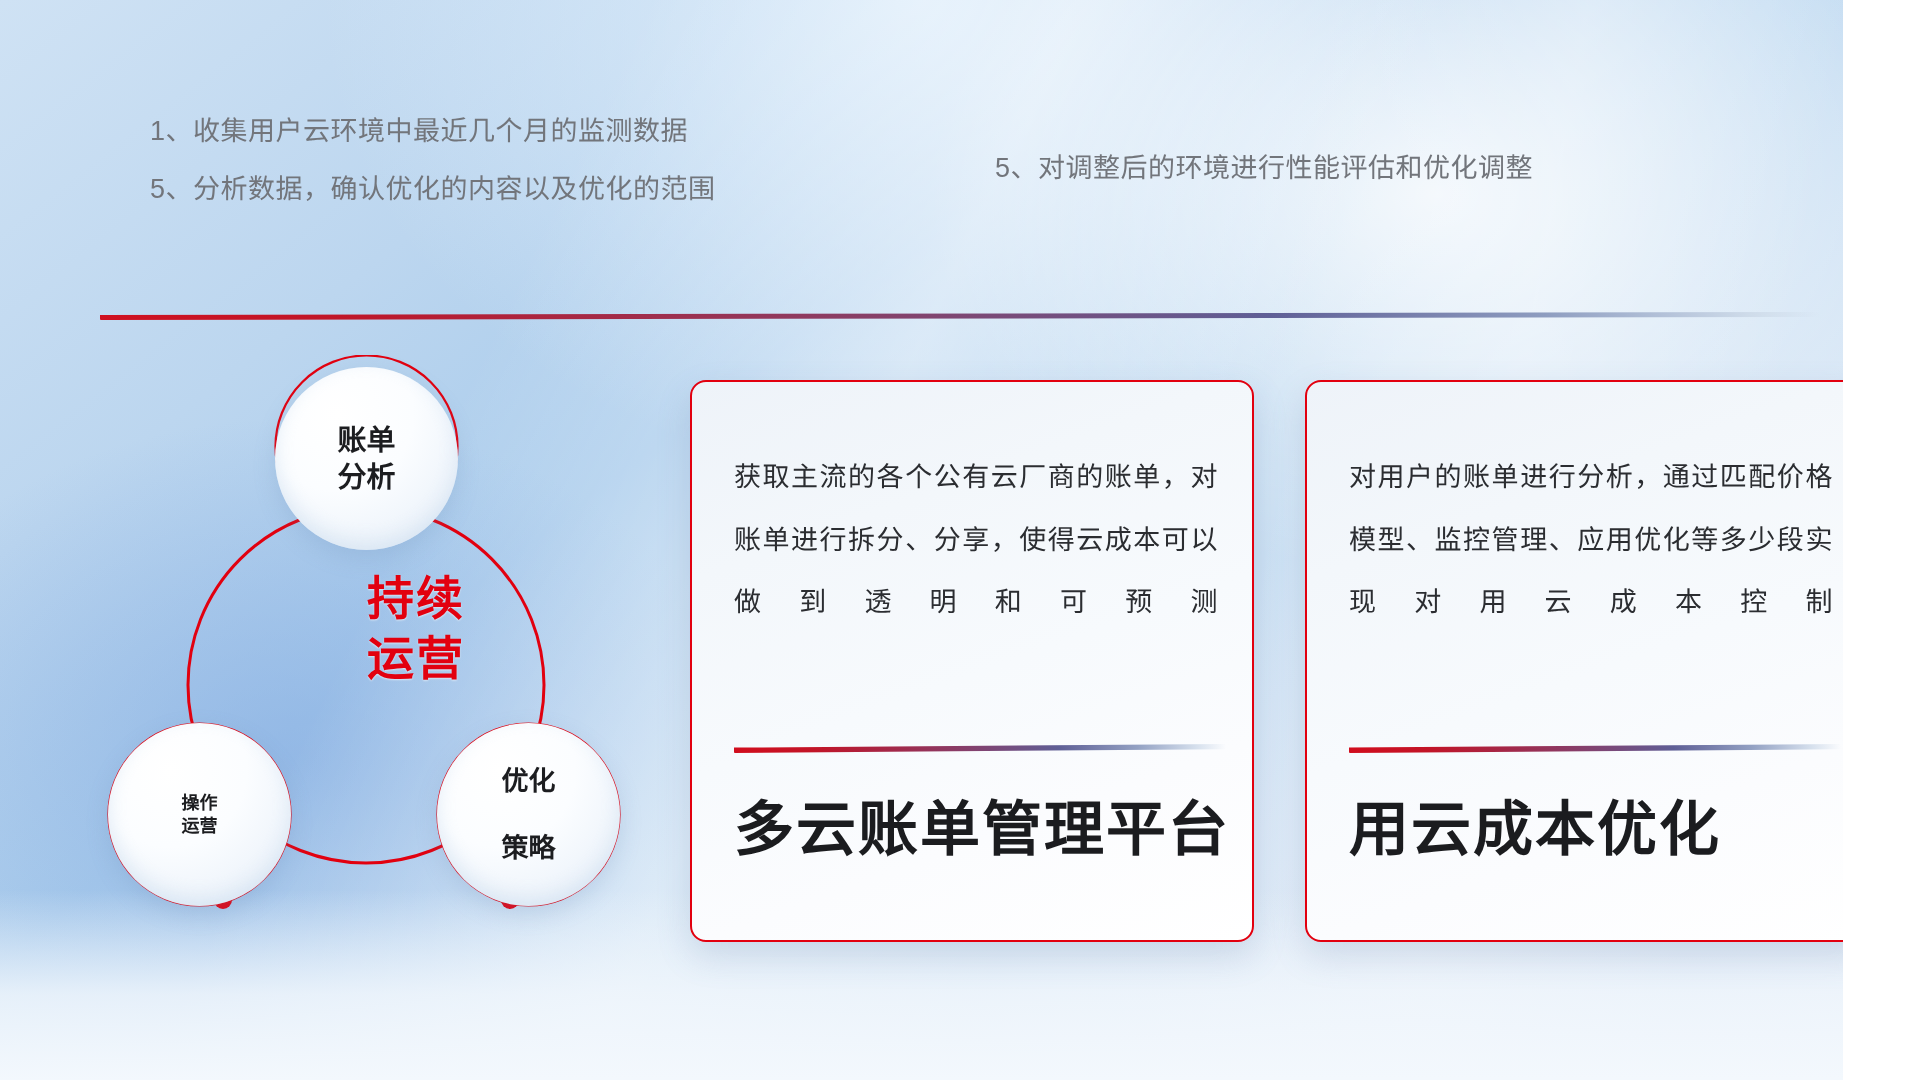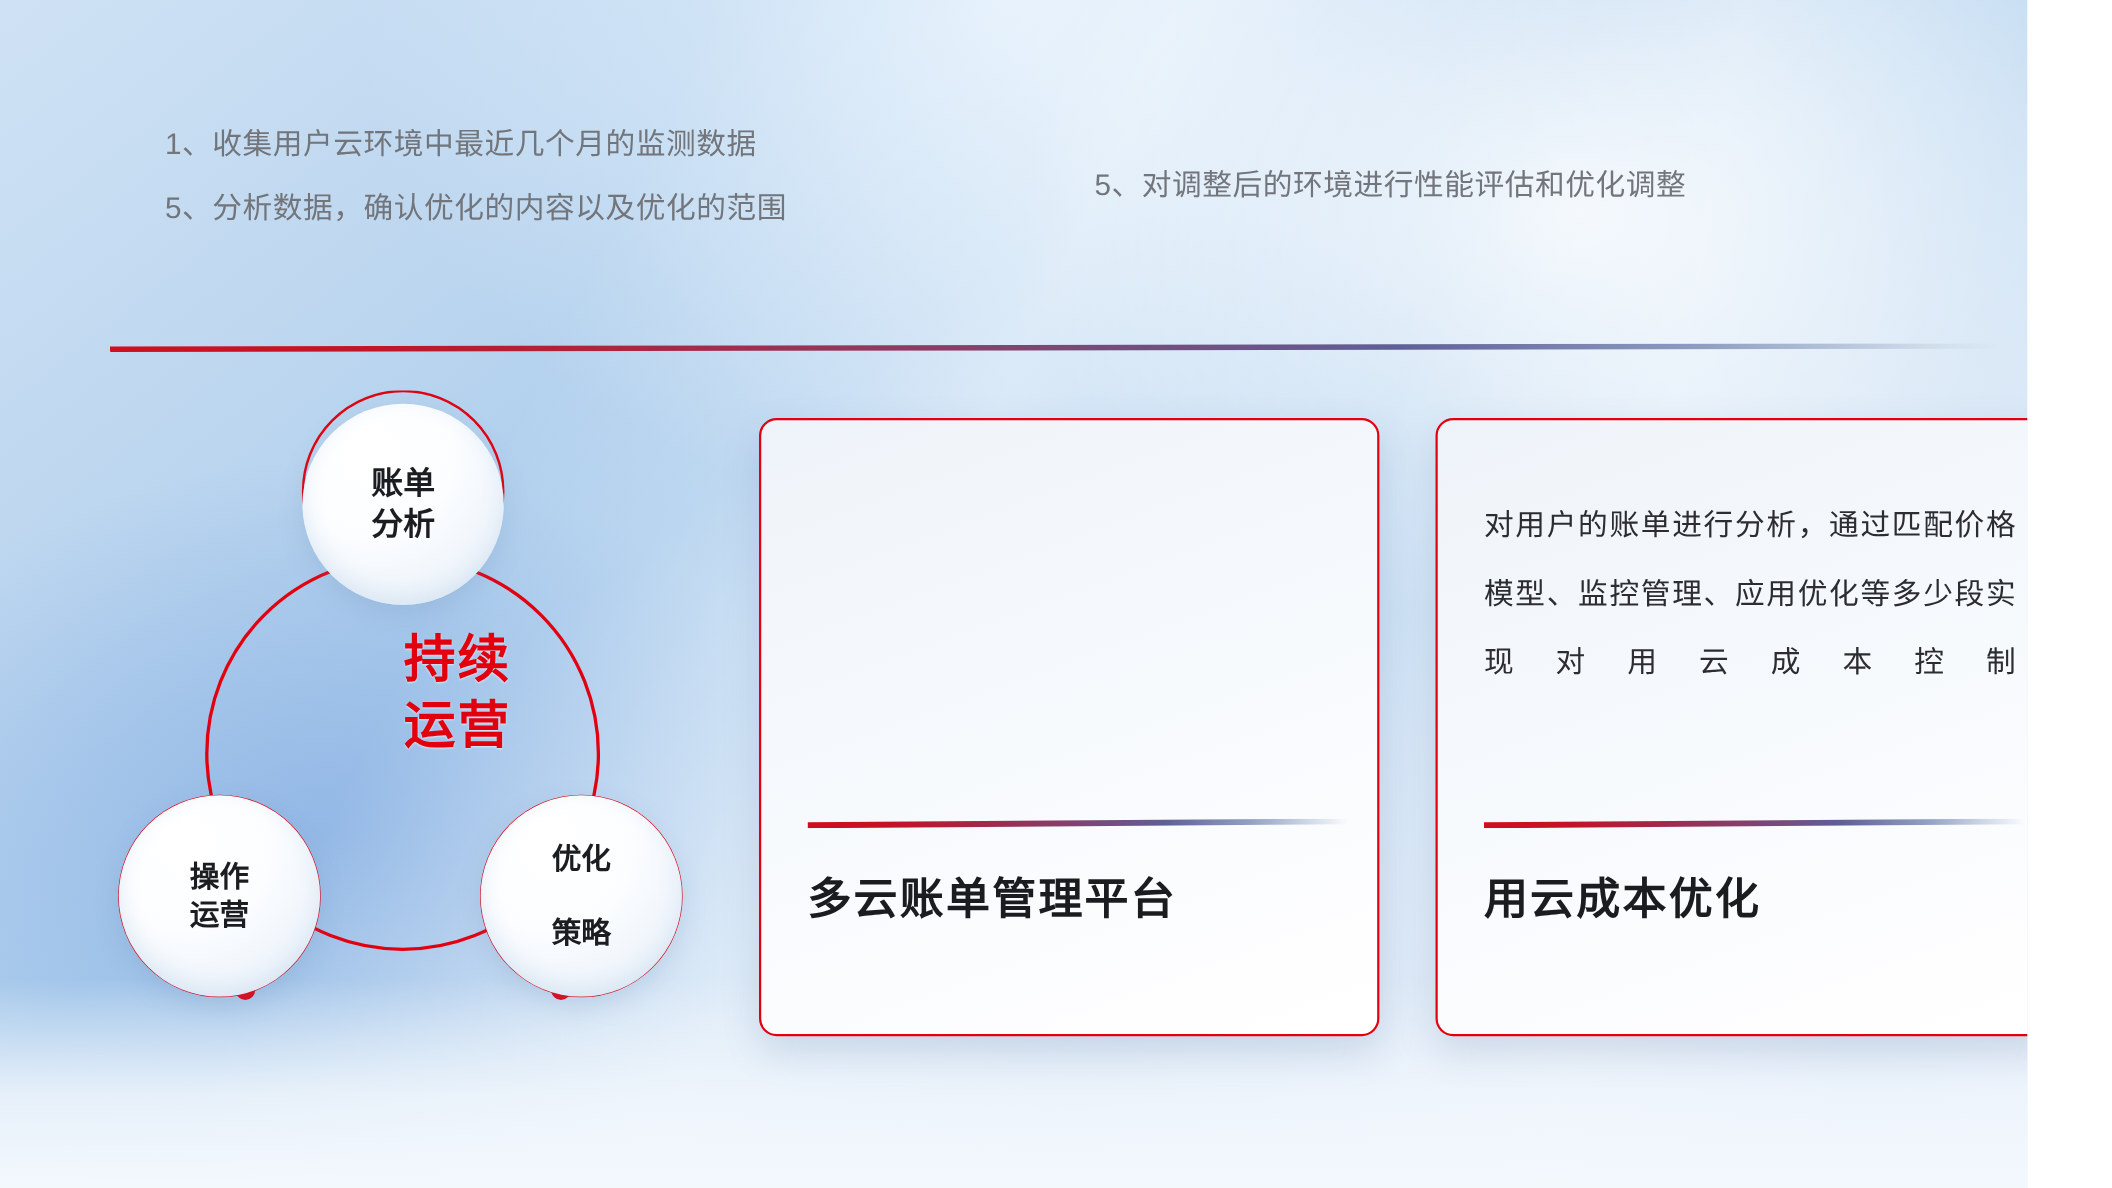--- a/index.html
+++ b/index.html
@@ -100,21 +100,21 @@
     text-align: center;
   }
   .bubble-top {
     left: 175px; top: 12px;
     width: 183px; height: 183px;
     font-size: 29px;
   }
   .bubble-bl {
     left: 8px; top: 368px;
     width: 183px; height: 183px;
-    font-size: 27px;
+    font-size: 18px;
   }
   .bubble-br {
     left: 337px; top: 368px;
     width: 183px; height: 183px;
     font-size: 27px;
     gap: 32px;
   }
   .bubble span { display: block; }
 
   .center-label {
@@ -173,21 +173,21 @@
     clip-path: polygon(0 40%, 100% 0, 100% 58%, 0 100%);
     border-radius: 1px;
   }
 
   .card-title {
     position: absolute;
     left: 42px;
     right: 30px;
     top: 412px;
     color: #1b1c1f;
-    font-size: 40px;
+    font-size: 60px;
     font-weight: bold;
     letter-spacing: 2px;
     line-height: 1.2;
     white-space: nowrap;
   }
 </style>
 </head>
 <body>
 
 <div id="slide">
@@ -229,20 +229,21 @@
       <span>策略</span>
     </div>
 
     <div class="center-label">
       <span>持续</span>
       <span>运营</span>
     </div>
   </div>
 
   <div class="card card-a">
+    <div class="card-body">获取主流的各个公有云厂商的账单，对账单进行拆分、分享，使得云成本可以做到透明和可预测</div>
     <div class="card-rule"></div>
     <div class="card-title">多云账单管理平台</div>
   </div>
 
   <div class="card card-b">
     <div class="card-body">对用户的账单进行分析，通过匹配价格模型、监控管理、应用优化等多少段实现对用云成本控制</div>
     <div class="card-rule"></div>
     <div class="card-title">用云成本优化</div>
   </div>
 

